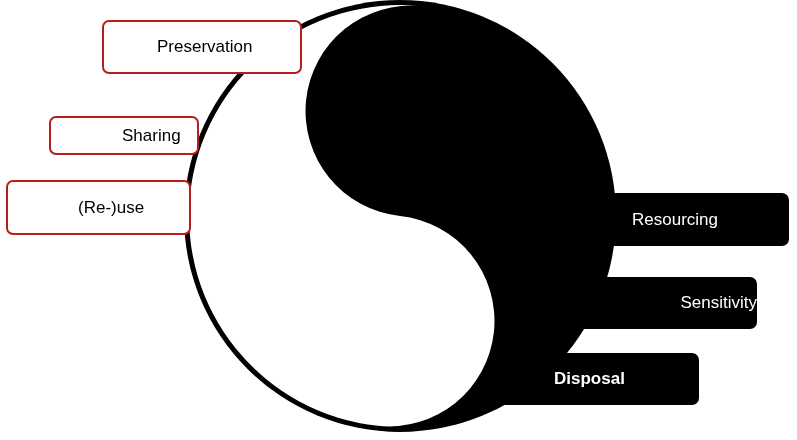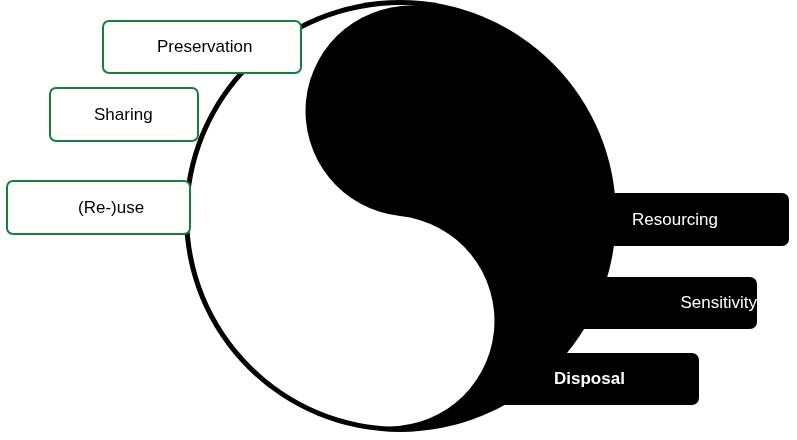--- a/index.html
+++ b/index.html
@@ -1,21 +1,21 @@
 <!DOCTYPE html>
 <html><head>
 <meta charset="utf-8">
 <style>
   html, body { margin:0; padding:0; background:#ffffff; }
   body { width:797px; height:440px; position:relative; overflow:hidden;
          font-family:"Liberation Sans", sans-serif; }
   svg.yy { position:absolute; left:0; top:0; }
   .box { position:absolute; box-sizing:border-box; border-radius:7px;
          display:flex; align-items:center; font-size:17px; }
-  .box.light { background:#ffffff; color:#000000; border:2px solid #15803d; }
+  .box.light { background:#ffffff; color:#000000; border:2px solid #b91c1c; }
   .box.dark { background:#000000; color:#ffffff; }
   .box span { display:block; }
 </style>
 </head>
 <body>
 
 <svg class="yy" width="797" height="440" viewBox="0 0 797 440">
 
   <circle cx="400" cy="216" r="216" fill="#000000"></circle>
 
@@ -24,21 +24,21 @@
            A 105.5 105.5 0 0 0 400 216
            A 105.5 105.5 0 0 1 400 5 Z" fill="#ffffff" transform="rotate(6 400 216)"></path>
 
   <circle cx="406" cy="105" r="37" fill="#000000"></circle>
   <circle cx="406" cy="326" r="37" fill="#ffffff"></circle>
 </svg>
 
 <div class="box light" style="left:102px; top:20px; width:200px; height:54px; padding-left:53px;">
   <span>Preservation</span>
 </div>
-<div class="box light" style="left:49px; top:87px; width:150px; height:55px; padding-left:43px;">
+<div class="box light" style="left:49px; top:116px; width:150px; height:39px; padding-left:71px;">
   <span>Sharing</span>
 </div>
 <div class="box light" style="left:6px; top:180px; width:185px; height:55px; padding-left:70px;">
   <span>(Re-)use</span>
 </div>
 
 <div class="box dark" style="left:590px; top:193px; width:199px; height:53px; padding-left:42px;align-items:center;">
   <span>Resourcing</span>
 </div>
 <div class="box dark" style="left:570px; top:277px; width:187px; height:52px; padding-left:36px;justify-content:flex-end;">

